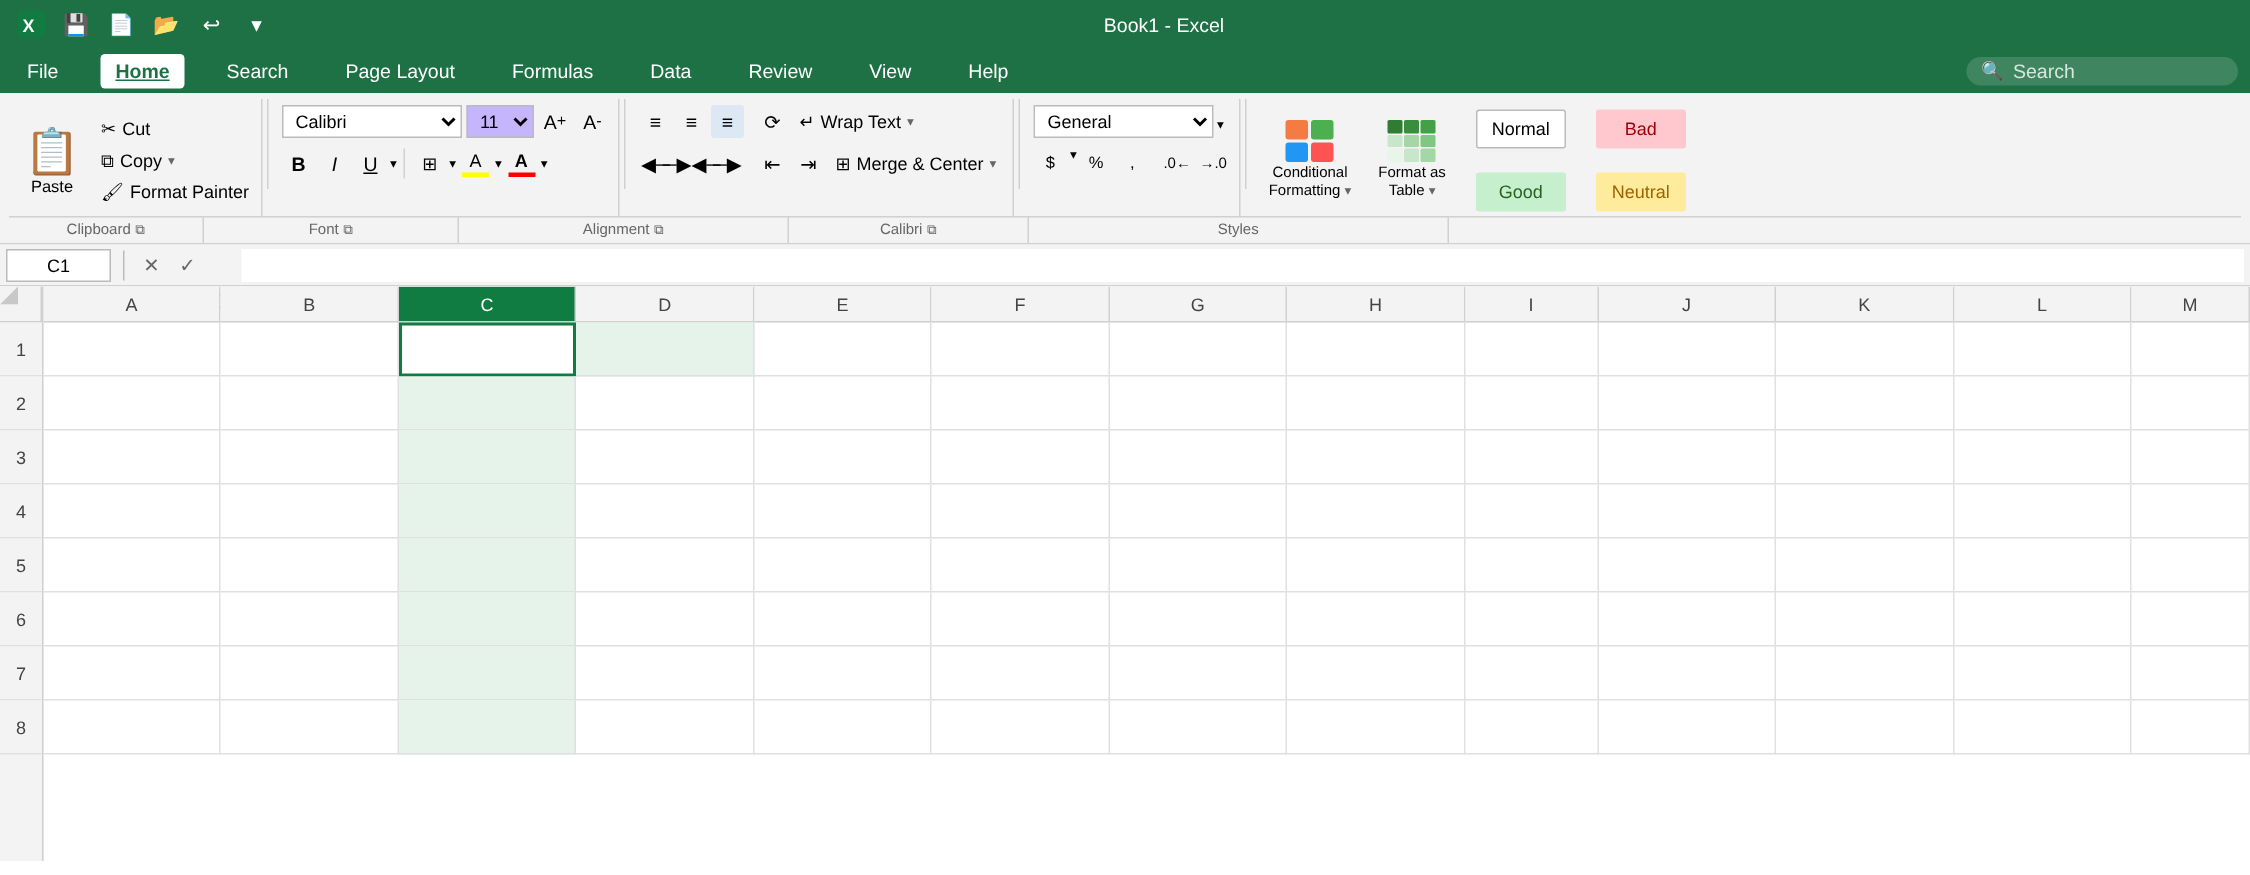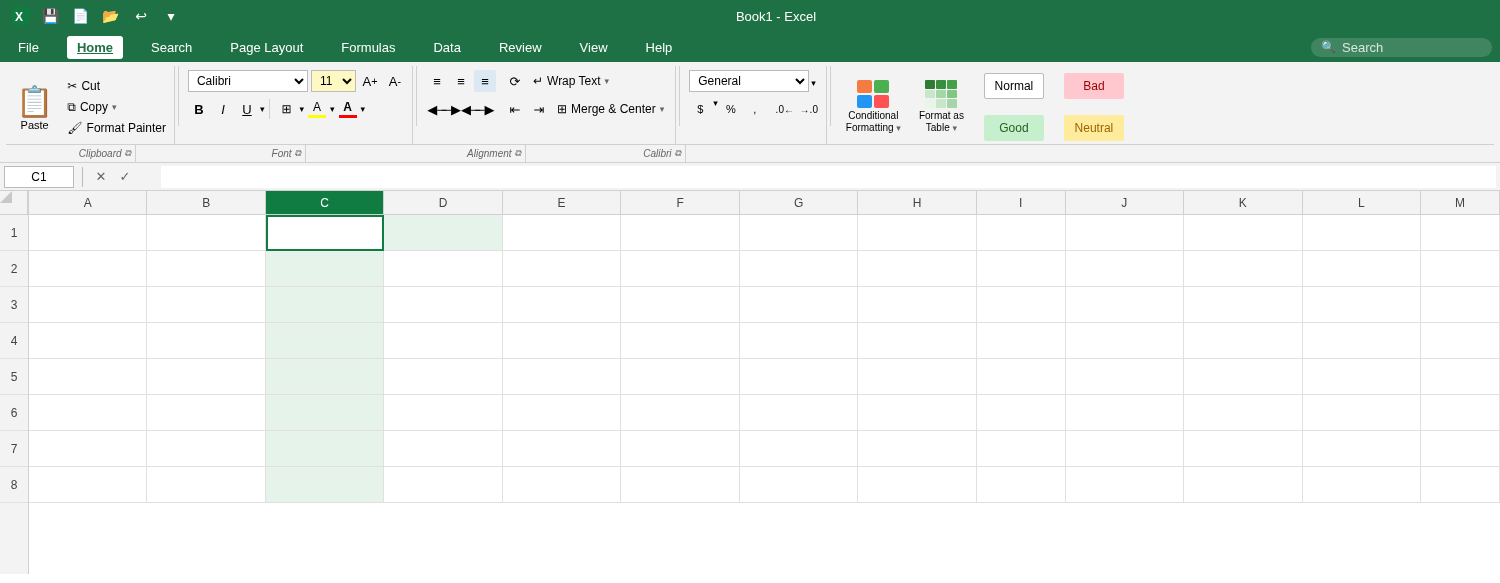--- a/index.html
+++ b/index.html
@@ -90,21 +90,21 @@
     }
 
     
     .font-controls-row { display: flex; align-items: center; gap: 3px; margin-bottom: 3px; }
     .font-select {
       width: 120px; height: 22px; font-size: 12px; border: 1px solid #bbb;
       background: white; padding: 0 4px; cursor: pointer;
     }
     .font-size-select {
       width: 45px; height: 22px; font-size: 12px; border: 1px solid #bbb;
-      background: #fef9c3; padding: 0 4px; cursor: pointer;
+      background: #c4b5fd; padding: 0 4px; cursor: pointer;
     }
     .font-btn {
       width: 22px; height: 22px; display: flex; align-items: center; justify-content: center;
       border: none; background: transparent; cursor: pointer; font-size: 13px; border-radius: 2px;
     }
     .font-format-row { display: flex; align-items: center; gap: 2px; }
     .fmt-btn {
       width: 22px; height: 22px; display: flex; align-items: center; justify-content: center;
       border: none; background: transparent; cursor: pointer; border-radius: 2px;
     }
@@ -213,24 +213,23 @@
     .grid-cell.col-selected { background: #e5f3eb; }
 
     
     #ribbon-labels {
       display: flex;
       border-top: 1px solid #d0d0d0;
       background: #f3f3f3;
       height: 18px;
     }
     .ribbon-label-group {
-      display: flex; align-items: center; justify-content: flex-end;
+      display: flex; align-items: center; justify-content: center;
       font-size: 10px; color: #666; border-right: 1px solid #d0d0d0;
       padding: 0 4px;
-      font-style: italic;
     }
     .expand-icon { font-size: 9px; margin-left: 3px; cursor: pointer; }
     .wrap-btn {
       display: flex; align-items: center; gap: 4px; cursor: pointer;
       padding: 3px 5px; border-radius: 3px; font-size: 12px; white-space: nowrap;
     }
     .merge-btn {
       display: flex; align-items: center; gap: 4px; cursor: pointer;
       padding: 3px 5px; border-radius: 3px; font-size: 12px; white-space: nowrap;
     }
@@ -471,20 +470,23 @@
       <span class="expand-icon">⧉</span>
     </div>
     <div class="ribbon-label-group" style="min-width:220px;">
       <span>Alignment</span>
       <span class="expand-icon">⧉</span>
     </div>
     <div class="ribbon-label-group" style="min-width:160px;">
       <span>Calibri</span>
       <span class="expand-icon">⧉</span>
     </div>
+    <div class="ribbon-label-group" style="min-width:280px;">
+      <span>Styles</span>
+    </div>
   </div>
 </div>
 
 <div id="formula-bar">
   <input id="cell-ref" type="text" value="C1" style="">
   <div id="formula-divider"></div>
   <div id="formula-controls">
     <div class="formula-ctrl">✕</div>
     <div class="formula-ctrl">✓</div>
   </div>

